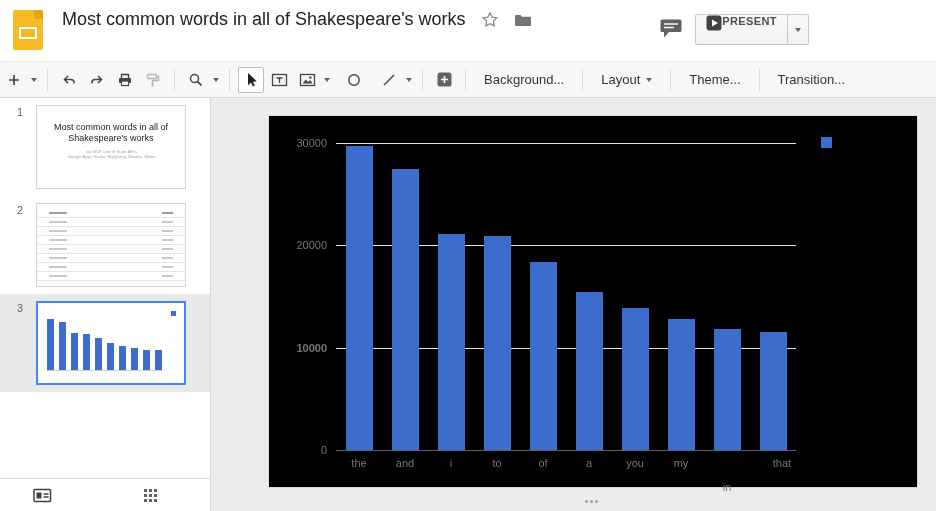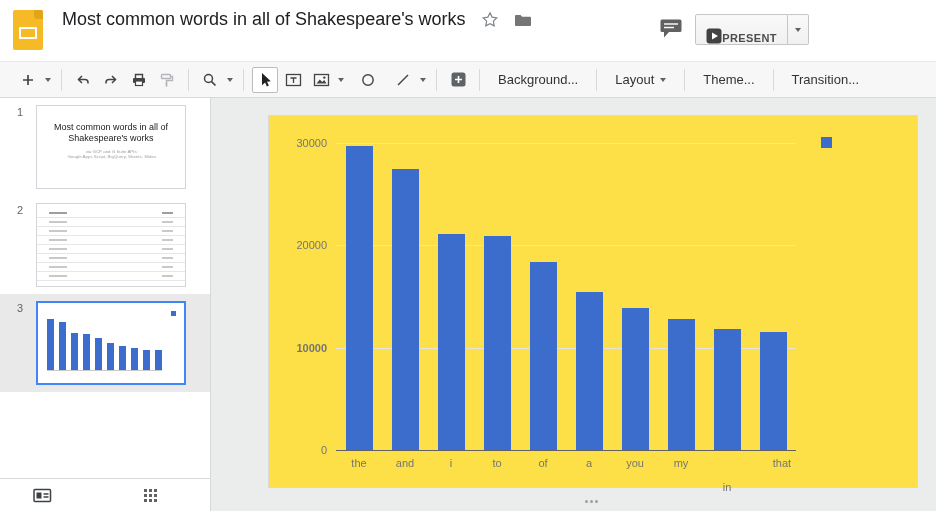--- a/index.html
+++ b/index.html
@@ -11,26 +11,26 @@
   .logo{position:absolute;left:13px;top:10px;width:30px;height:40px;background:#f5ba26;border-radius:2px;}
   .logo .fold{position:absolute;right:0;top:0;width:9px;height:9px;background:#e0a615;border-radius:0 2px 0 3px;}
   .logo .inner{position:absolute;left:6px;top:17px;width:18px;height:12px;border:2px solid #fff;border-radius:1px;}
   .title-row{position:absolute;left:62px;top:9px;display:flex;align-items:center;gap:15px;}
   .doc-title{font-size:18px;color:#202124;white-space:nowrap;}
   .menu-row{position:absolute;left:62px;top:35px;display:flex;align-items:center;gap:17px;font-size:13px;color:#3c4043;}
   .menu-item{cursor:default;}
   .last-edit{color:#70757a;text-decoration:underline;margin-left:3px;white-space:nowrap;}
   .hdr-comment{position:absolute;right:252px;top:15px;width:26px;height:26px;display:flex;align-items:center;justify-content:center;}
   .present-group{position:absolute;right:127px;top:14px;height:31px;display:flex;}
-  .present-main{display:flex;align-items:flex-end;padding:0 10px;border:1px solid #c6c6c6;border-radius:2px 0 0 2px;background:linear-gradient(#f9f9f9,#f1f1f1);font-size:11px;font-weight:700;color:#4d4d4d;letter-spacing:.4px;}
+  .present-main{display:flex;align-items:flex-start;padding:0 10px;border:1px solid #c6c6c6;border-radius:2px 0 0 2px;background:linear-gradient(#f9f9f9,#f1f1f1);font-size:11px;font-weight:700;color:#4d4d4d;letter-spacing:.4px;}
   .present-caret{width:21px;border:1px solid #c6c6c6;border-left:none;border-radius:0 2px 2px 0;display:flex;align-items:center;justify-content:center;background:linear-gradient(#f9f9f9,#f1f1f1);}
   .share-btn{position:absolute;right:17px;top:14px;height:31px;display:flex;align-items:center;gap:7px;padding:0 13px;background:#4285f4;border:1px solid #3b78e7;border-radius:2px;color:#fff;font-size:11px;font-weight:700;letter-spacing:.5px;}
 
   
-  .toolbar{position:absolute;left:0;top:61px;width:936px;height:37px;background:#f7f7f7;border-top:1px solid #e9e9e9;border-bottom:1px solid #d9d9d9;display:flex;align-items:center;padding-left:14px;}
+  .toolbar{position:absolute;left:0;top:61px;width:936px;height:37px;background:#f7f7f7;border-top:1px solid #e9e9e9;border-bottom:1px solid #d9d9d9;display:flex;align-items:center;}
   .tb-btn{height:26px;min-width:26px;display:flex;align-items:center;justify-content:center;color:#444;border:1px solid transparent;border-radius:2px;margin:0 1px;}
   .tb-btn.active{background:#fff;border-color:#bdbdbd;}
   .tb-btn.disabled{color:#b2b5b9;}
   .tb-sep{width:1px;height:22px;background:#dadada;margin:0 7px;}
   .caret{width:0;height:0;border-left:3.5px solid transparent;border-right:3.5px solid transparent;border-top:4px solid #616161;display:inline-block;}
   .tb-caret-btn{display:flex;align-items:center;justify-content:center;width:12px;height:26px;}
   .tb-text-btn{font-size:13px;color:#333;padding:0 11px;height:26px;display:flex;align-items:center;gap:6px;white-space:nowrap;}
 
   
   .filmstrip{position:absolute;left:0;top:98px;width:211px;bottom:33px;background:#fff;border-right:1px solid #d8d8d8;overflow:hidden;}
@@ -52,21 +52,21 @@
   .mini-legend{position:absolute;top:8px;right:8px;width:5px;height:5px;}
 
   
   .bottom-bar{position:absolute;left:0;bottom:0;width:211px;height:33px;background:#fff;border-top:1px solid #d8d8d8;border-right:1px solid #d8d8d8;}
   .view-filmstrip{position:absolute;left:33px;top:9px;}
   .view-grid{position:absolute;left:144px;top:10px;display:grid;grid-template-columns:repeat(3,3px);grid-template-rows:repeat(3,3px);gap:2px;}
   .view-grid span{background:#616161;display:block;}
 
   
   .canvas{position:absolute;left:211px;top:98px;right:0;bottom:0;background:#ebecec;}
-  .slide{position:absolute;left:57px;top:17px;width:650px;height:373px;background:#fde047;border:1px solid #d9d9d9;}
+  .slide{position:absolute;left:57px;top:17px;width:650px;height:373px;background:#000000;border:1px solid #d9d9d9;}
   .chart-area{position:absolute;inset:0;}
   .gridline{position:absolute;height:1px;background:#e3e3e3;}
   .gridline.baseline{background:#616161;}
   .ytick{position:absolute;left:0;text-align:right;font-size:11px;line-height:14px;color:#757575;}
   .xtick{position:absolute;top:341px;text-align:center;font-size:11px;color:#757575;}
   .bar{position:absolute;}
   .legend-swatch{position:absolute;left:552px;top:21px;width:11px;height:11px;}
   .canvas-dots{position:absolute;left:374px;bottom:8px;display:flex;gap:2px;}
   .canvas-dots i{width:3px;height:3px;border-radius:50%;background:#9aa0a6;display:block;}
 

